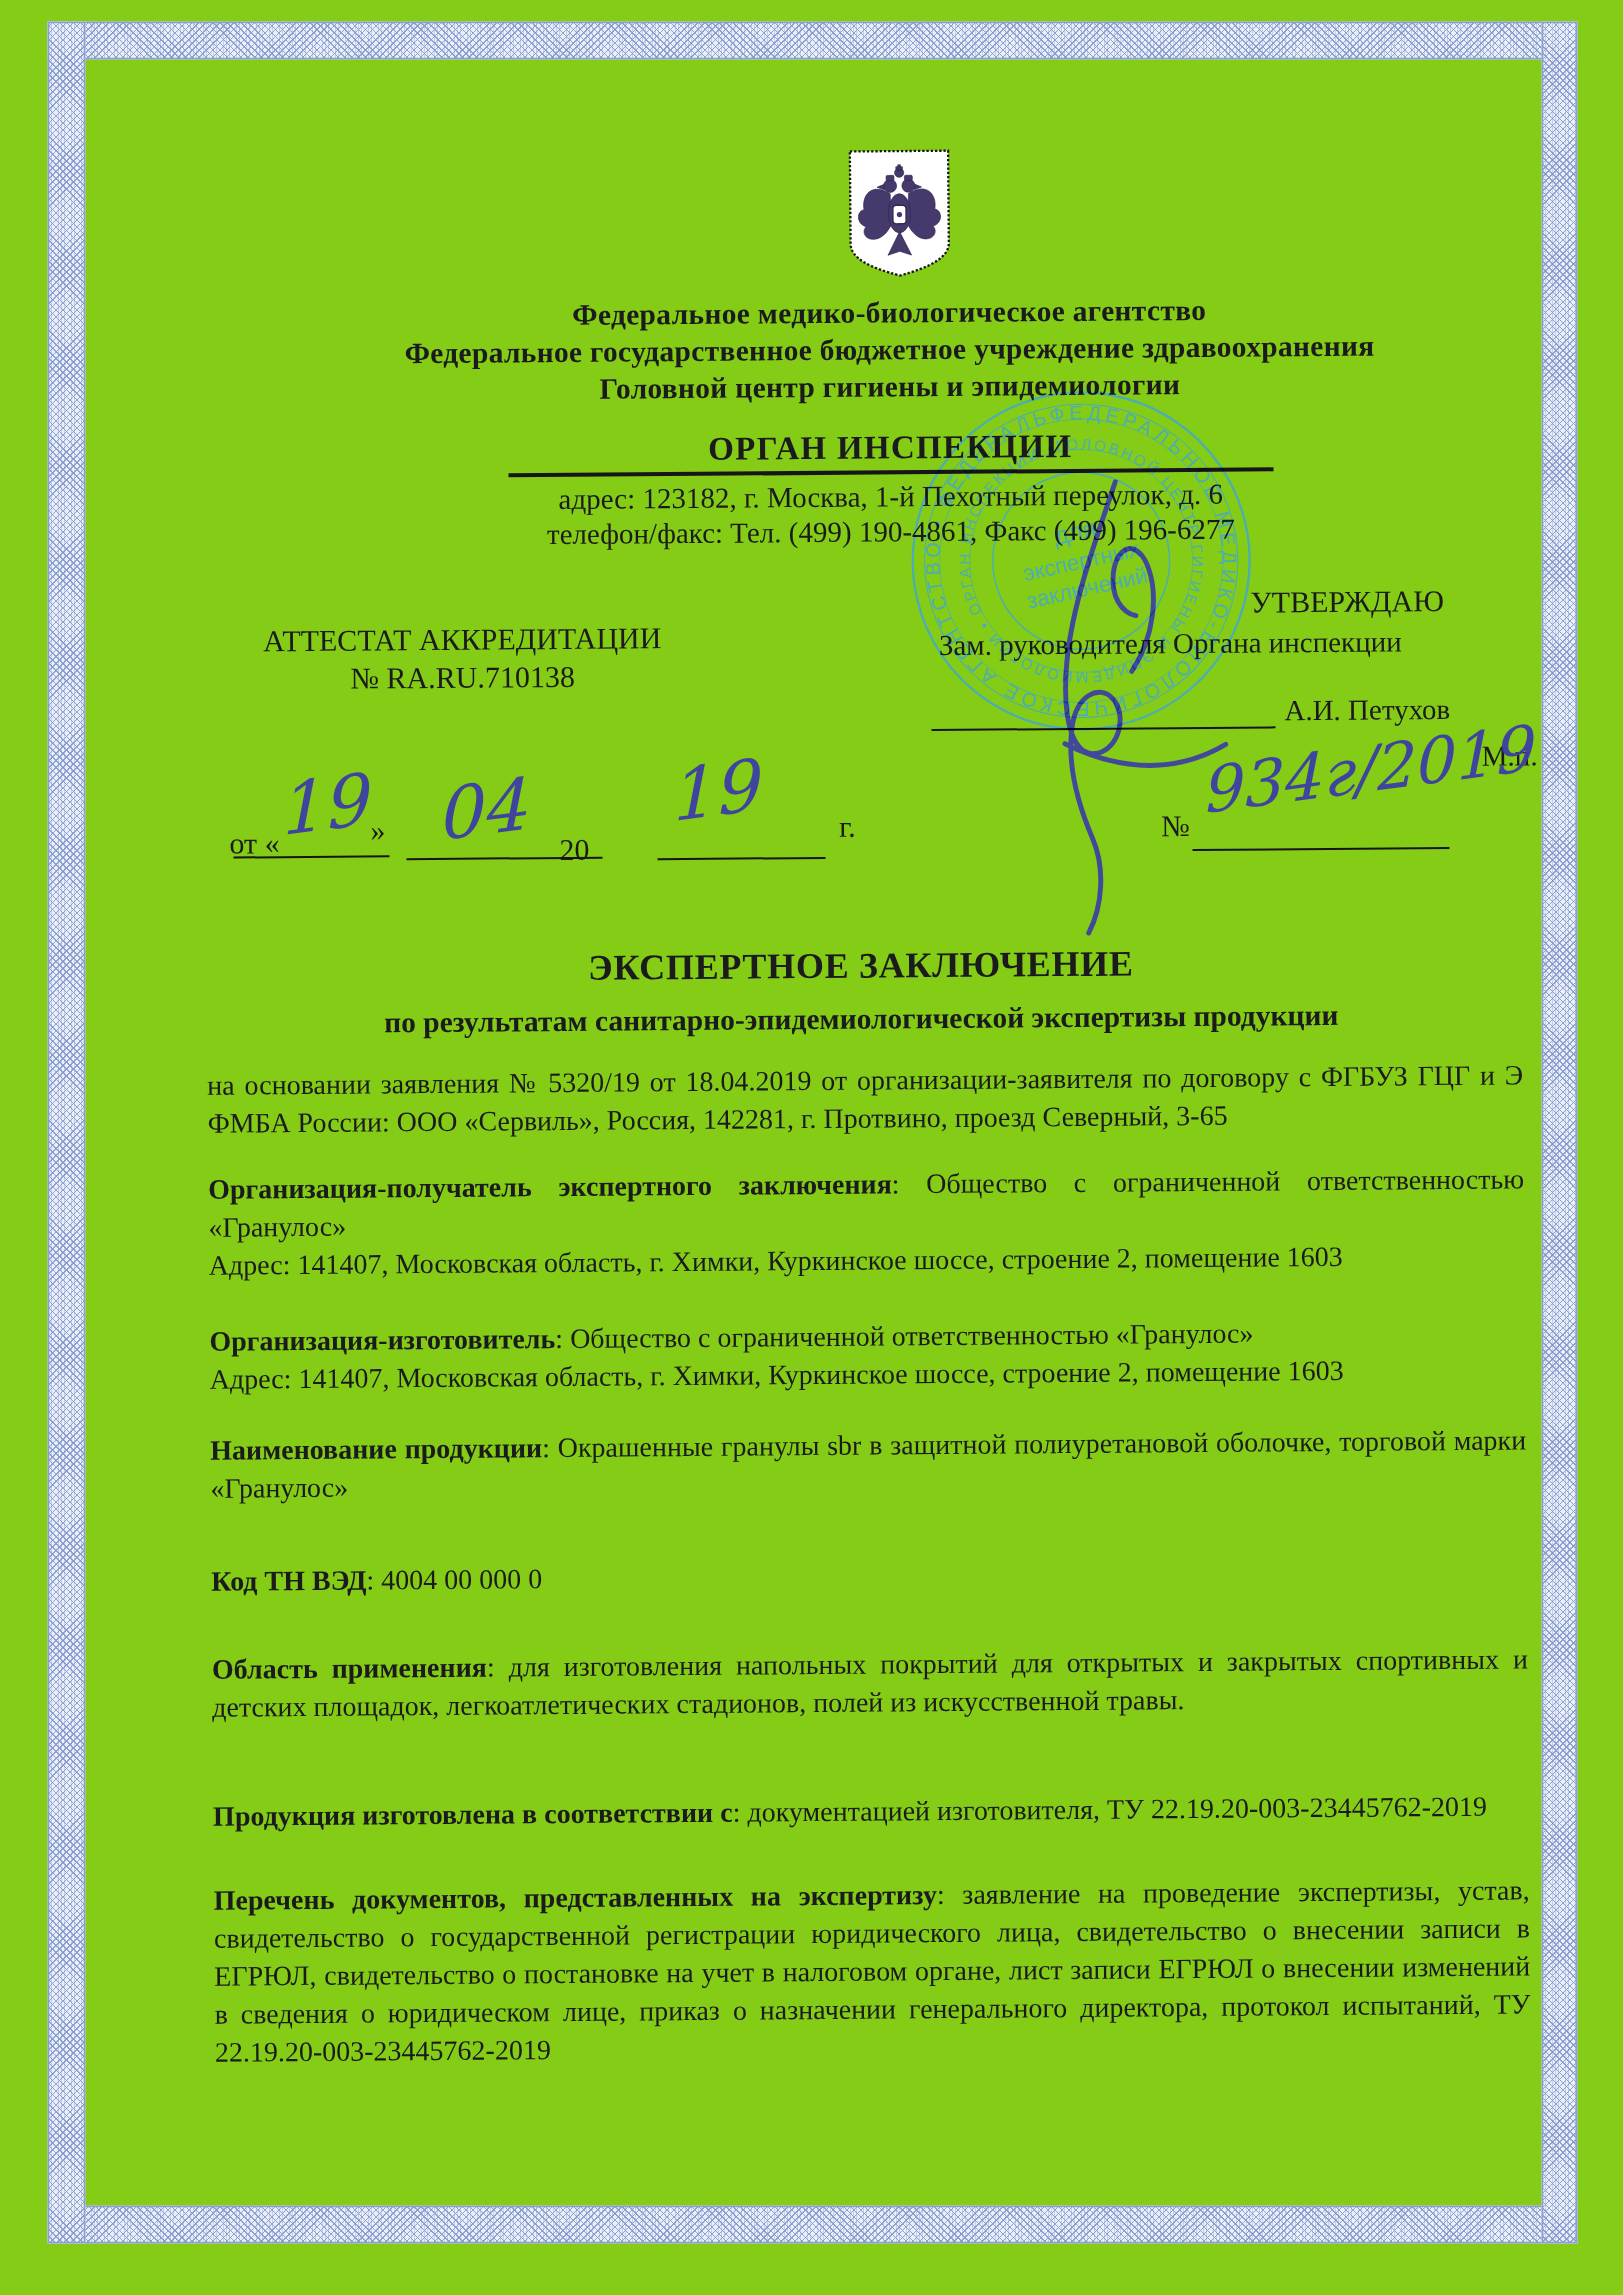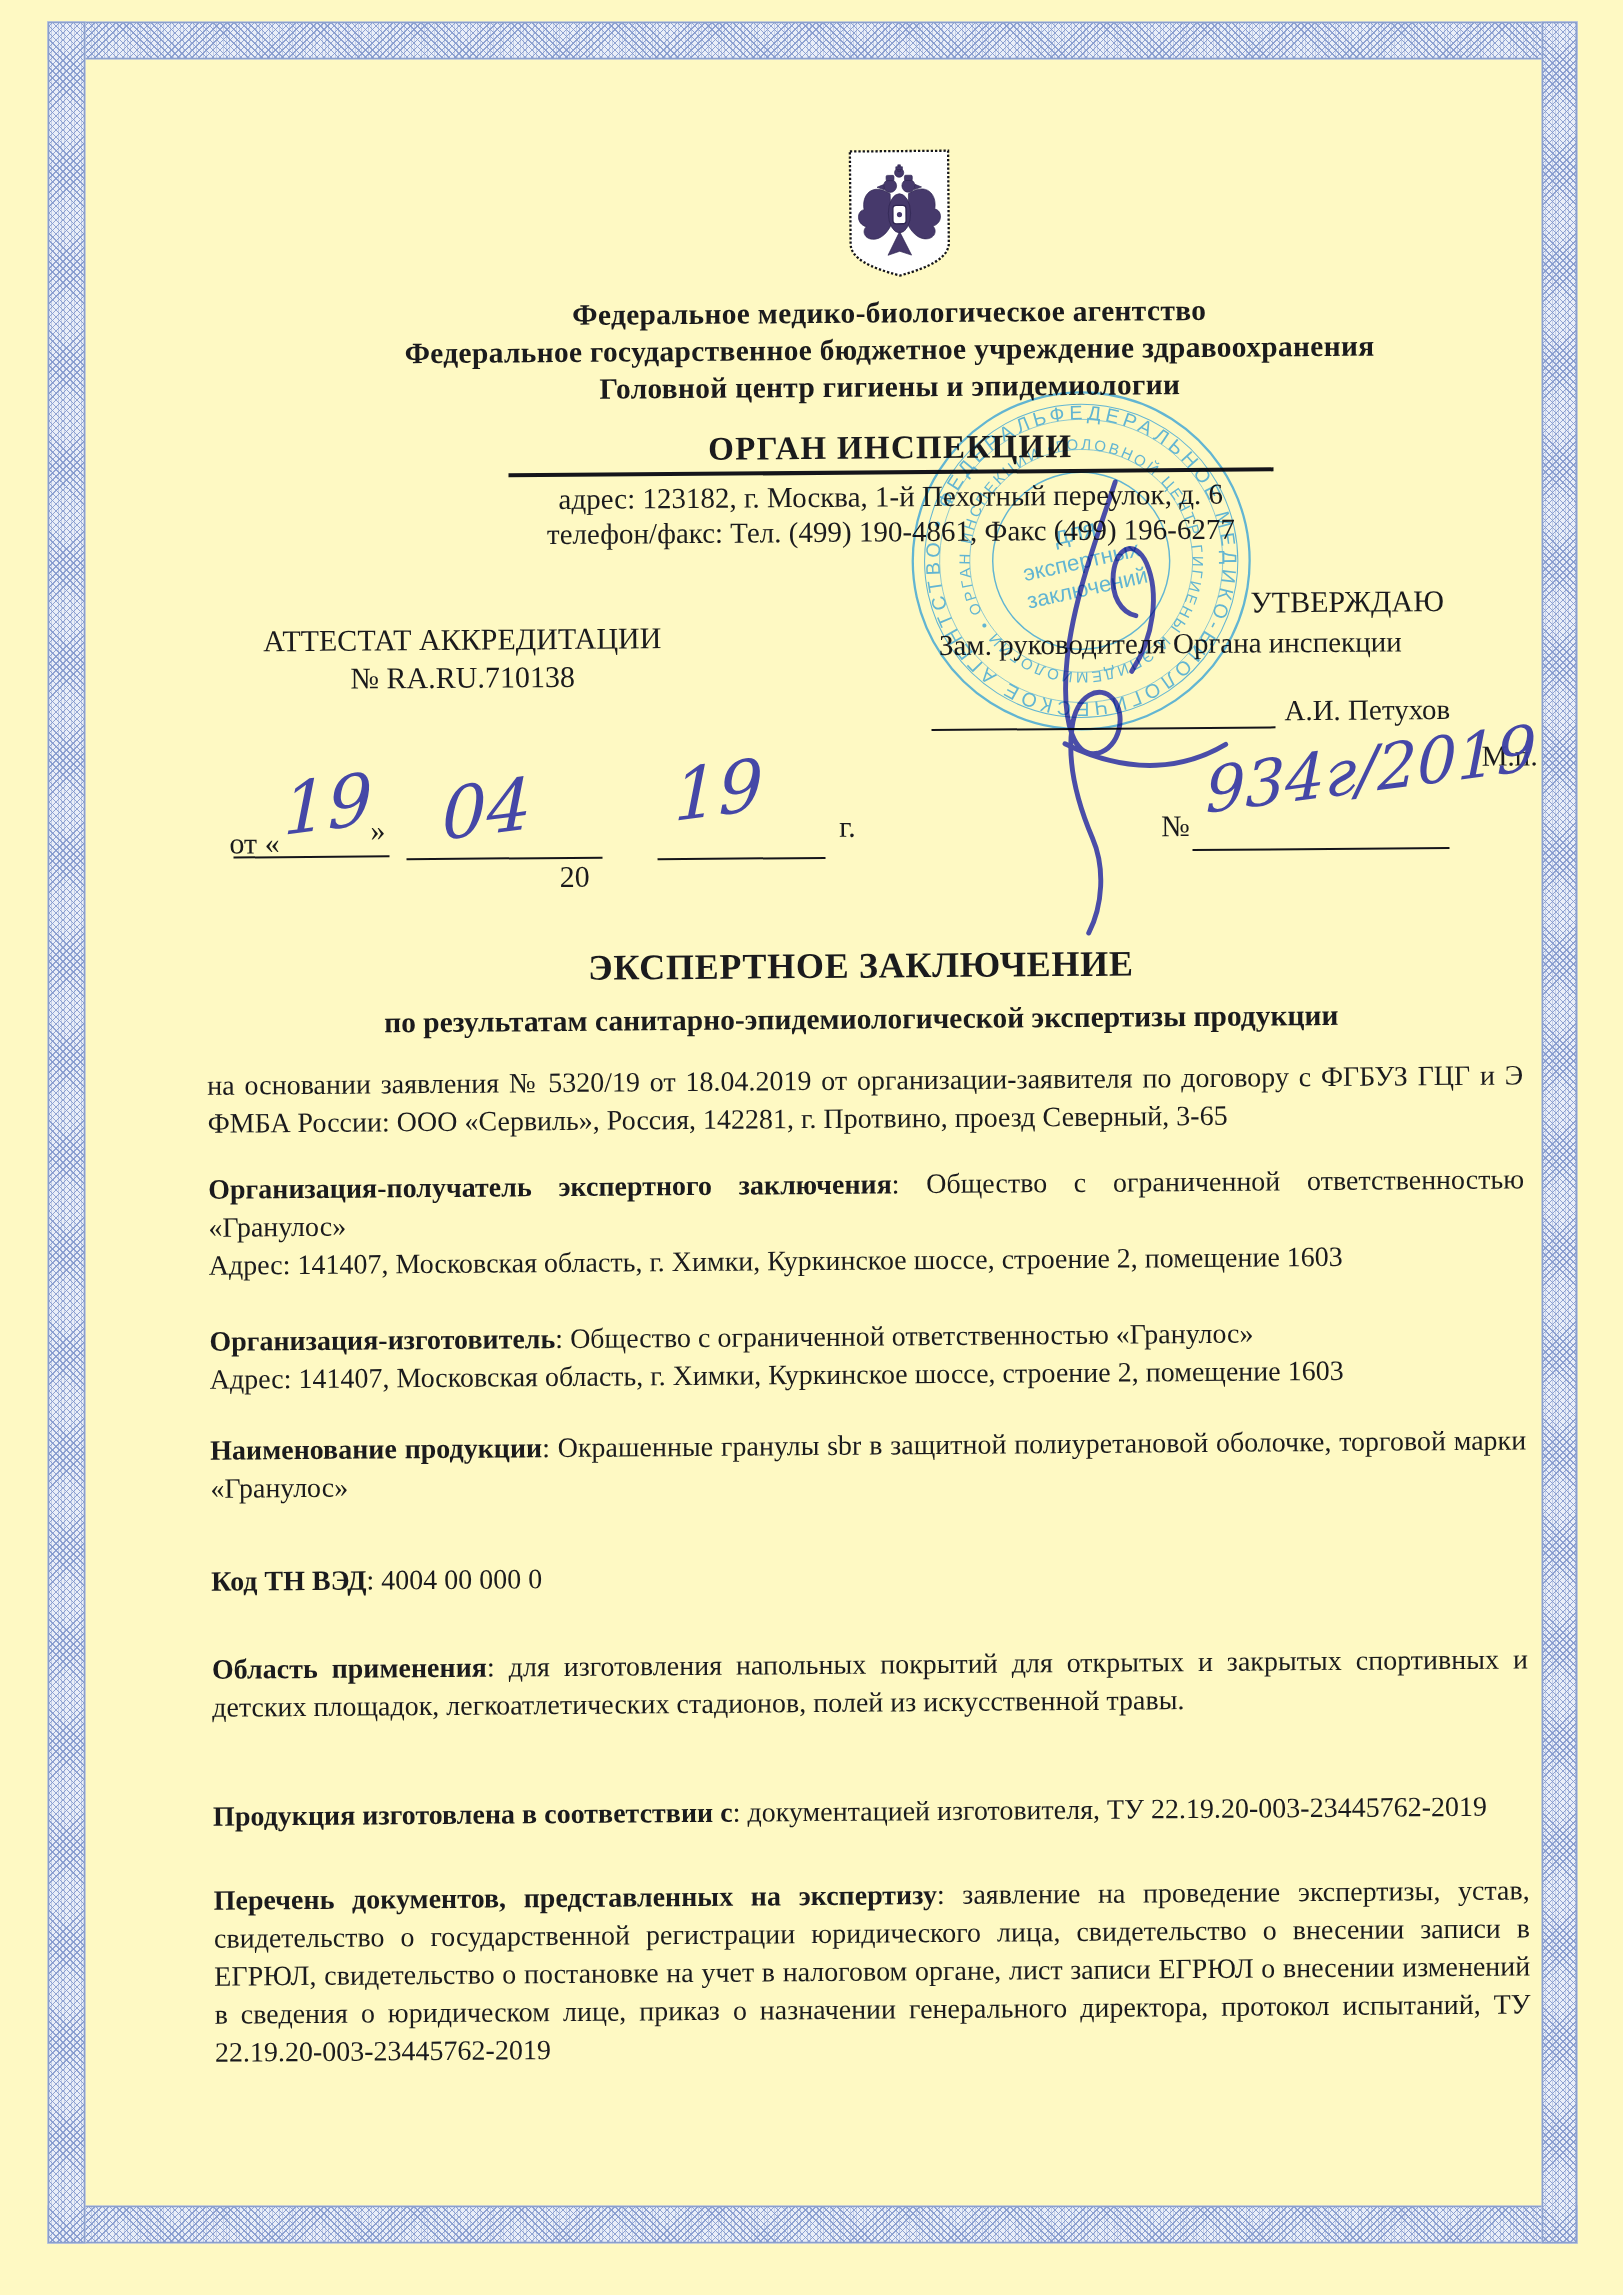--- a/index.html
+++ b/index.html
@@ -1,16 +1,16 @@
 <!DOCTYPE html>
 <html style="font-size:10.5px"><head>
 <meta charset="utf-8">
 <style>
   html,body{margin:0;padding:0;background:#888;}
-  .page{position:relative;width:1623px;height:2295px;background:#fef9c3;overflow:hidden;
+  .page{position:relative;width:1623px;height:2295px;background:#84cc16;overflow:hidden;
         font-family:"Liberation Serif","DejaVu Serif",serif;color:#1b1b1d;}
   
   .bd{position:absolute;background-color:#e9eef8;
       background-image:
         repeating-linear-gradient(45deg, rgba(128,150,203,.85) 0 1px, transparent 1px 4.9px),
         repeating-linear-gradient(-45deg, rgba(128,150,203,.85) 0 1px, transparent 1px 4.9px),
         repeating-linear-gradient(90deg, rgba(150,170,215,.45) 0 0.7px, transparent 0.7px 3.3px);
       box-shadow: inset 0 0 0 1.3px #8ba0cd, 0 0 0 0.7px #aebcdd;}
   .bd-top{left:48px;right:46px;top:21.6px;height:37px;}
   .bd-bottom{left:48px;right:46px;bottom:52px;height:37px;}
@@ -94,21 +94,21 @@
     </div>
 
     <div class="abs approve" style="left:1253px;top:589px;">УТВЕРЖДАЮ</div>
     <div class="abs siglabel" style="left:941px;top:630px;">Зам. руководителя Органа инспекции</div>
     <div class="abs sigline" style="left:933px;top:730px;width:344px;"></div>
     <div class="abs siglabel" style="left:1286px;top:698px;">А.И. Петухов</div>
     <div class="abs siglabel" style="left:1483px;top:745px;text-align:right;">М.п.</div>
 
     <div class="abs dateline" style="left:230px;top:822px;">от «</div>
     <div class="abs dateline" style="left:371px;top:810px;">»</div>
-    <div class="abs dateline" style="left:560px;top:858px;text-align:center;">20</div>
+    <div class="abs dateline" style="left:560px;top:831px;text-align:center;">20</div>
     <div class="abs dateline" style="left:840px;top:810px;">г.</div>
     <div class="abs sigline" style="left:234px;top:852px;width:156px;"></div>
     <div class="abs sigline" style="left:407px;top:855px;width:196px;"></div>
     <div class="abs sigline" style="left:658px;top:857px;width:168px;"></div>
     <div class="abs hand" style="left:283px;top:765px;font-size:71px;">19</div>
     <div class="abs hand" style="left:442px;top:771px;font-size:71px;">04</div>
     <div class="abs hand" style="left:674px;top:754px;font-size:71px;">19</div>
 
     <div class="abs dateline" style="left:1162px;top:812px;">№</div>
     <div class="abs sigline" style="left:1193px;top:852px;width:257px;"></div>

